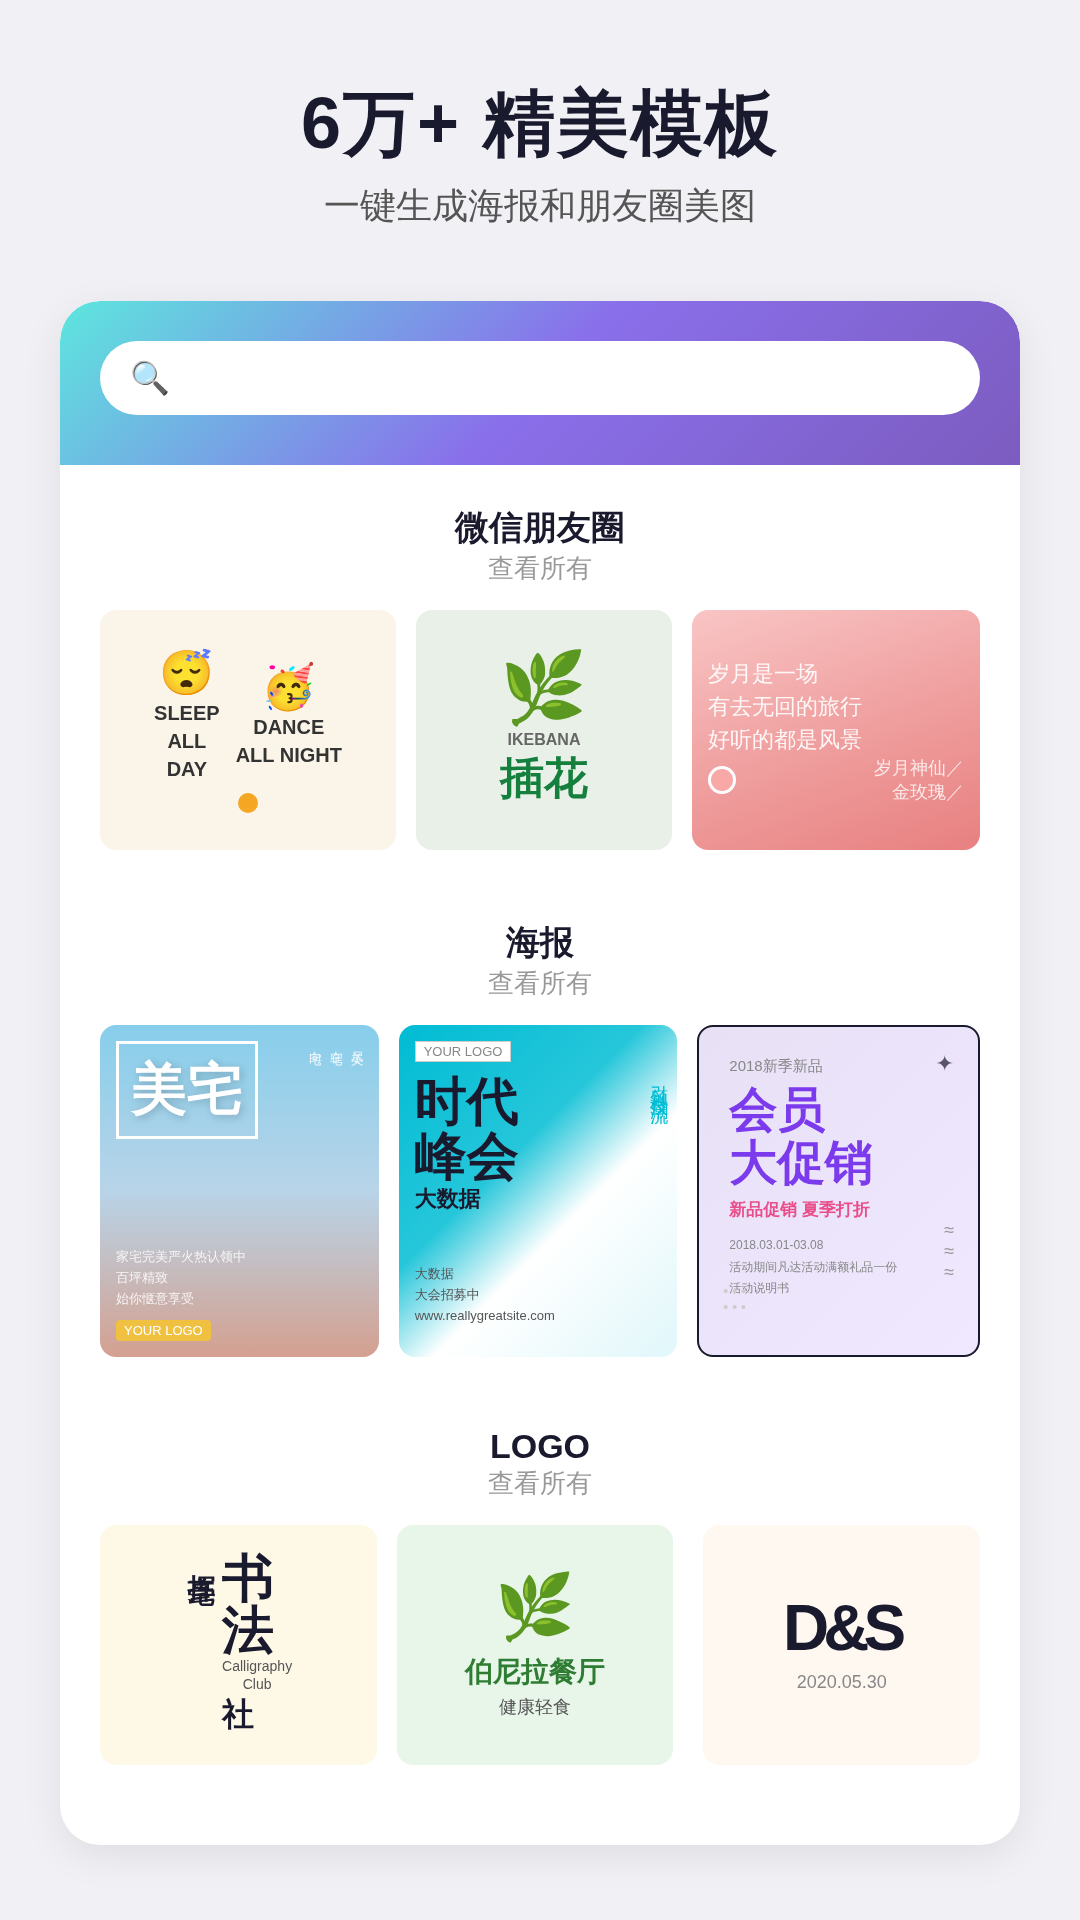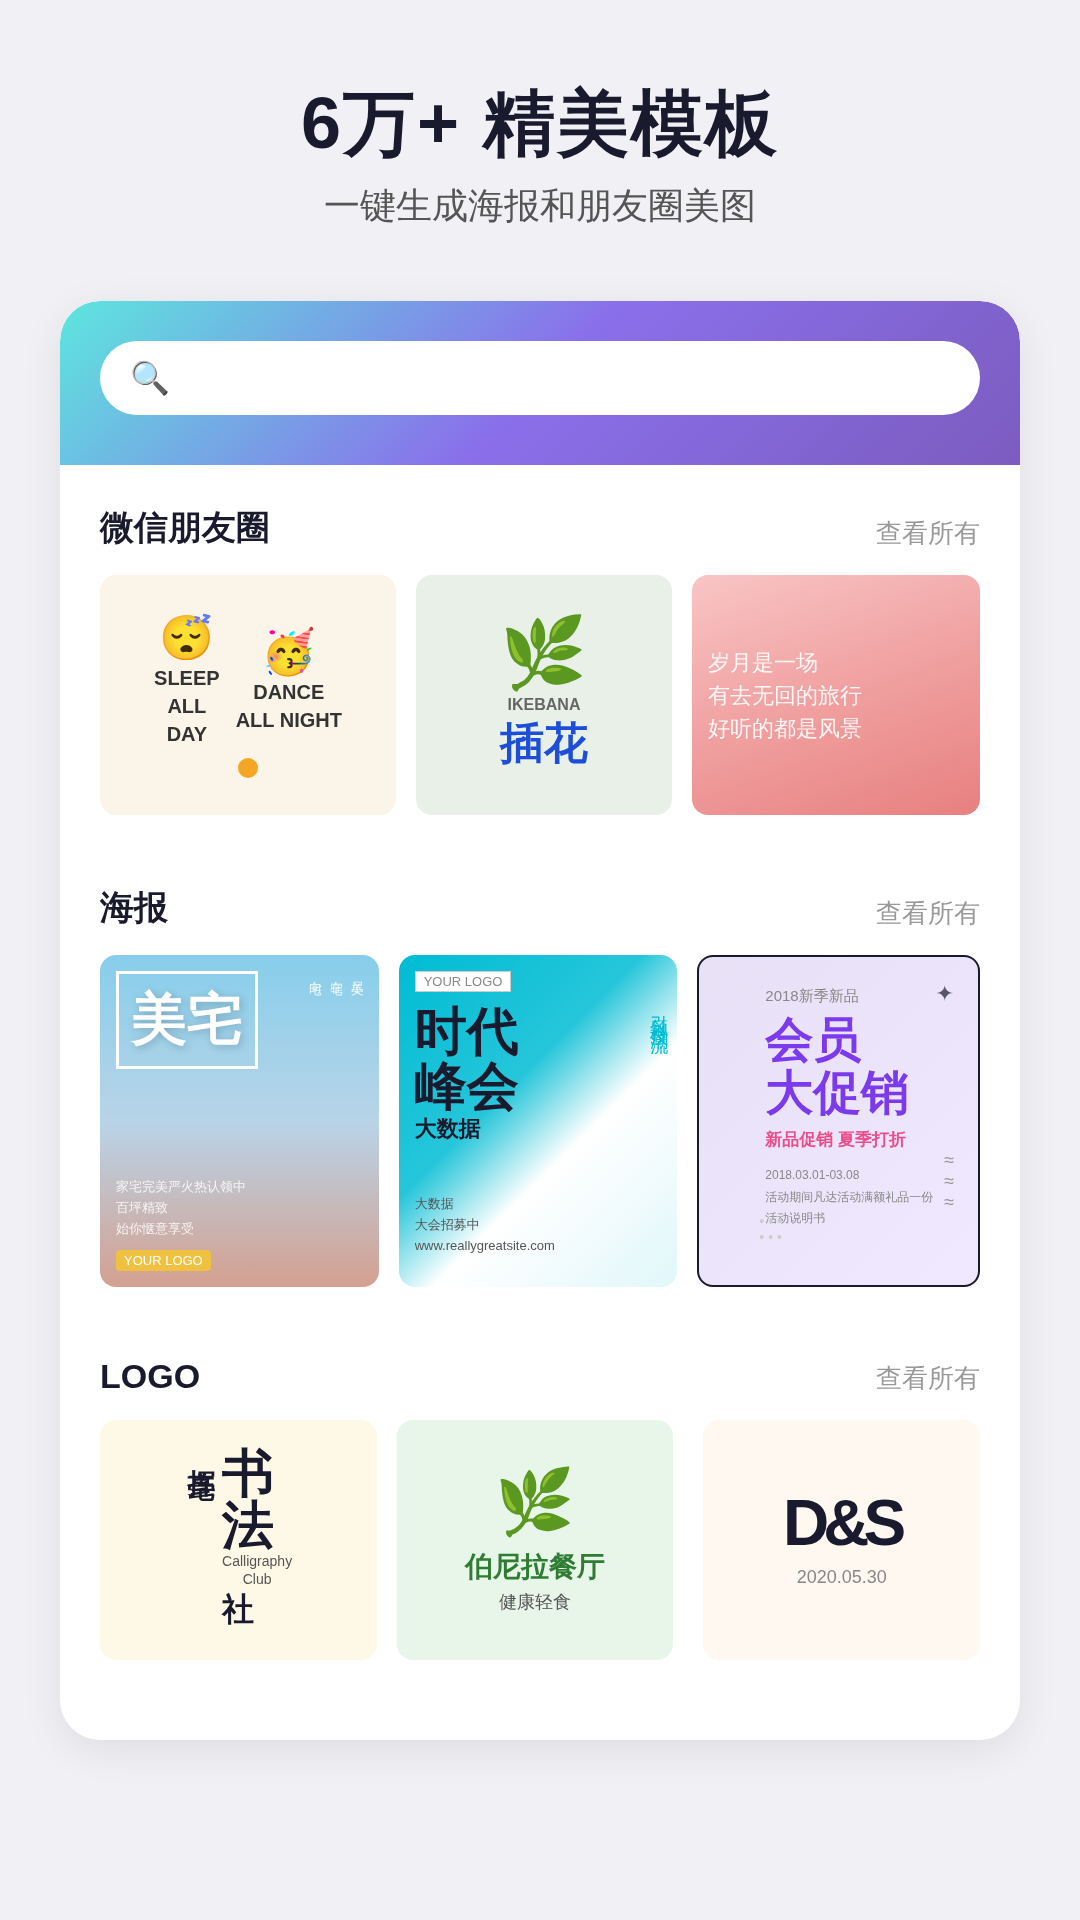--- a/index.html
+++ b/index.html
@@ -75,22 +75,23 @@
       background: transparent;
     }
 
     .section {
       padding: 40px 40px 0;
     }
 
     .section-header {
       display: flex;
       justify-content: space-between;
-      align-items: flex-end;
+      align-items: center;
       margin-bottom: 24px;
+      flex-direction: column;
     }
 
     .section-title {
       font-size: 34px;
       font-weight: 700;
       color: #1a1a2e;
     }
 
     .section-link {
       font-size: 26px;
@@ -294,27 +295,31 @@
             <div class="wechat-card-1-text">DANCE<br>ALL NIGHT</div>
           </div>
         </div>
         <div class="wechat-card-1-dot"></div>
       </div>
 
       <div class="card wechat-card-2">
         <div style="padding:20px; text-align:center;">
           <div style="font-size:70px; line-height:1;">🌿</div>
           <div style="font-size:16px; color:#666; font-weight:600; margin-top:8px;">IKEBANA</div>
-          <div style="font-size:44px; font-weight:900; color:#1d4ed8;">插花</div>
+          <div style="font-size:44px; font-weight:900; color:#15803d;">插花</div>
         </div>
       </div>
 
       <div class="card wechat-card-3">
         <div class="wechat-card-3-text">
           岁月是一场<br>有去无回的旅行<br>好听的都是风景
+        </div>
+        <div class="wechat-card-3-bottom">
+          <div class="pink-dot"></div>
+          <div class="wechat-card-3-sub">岁月神仙／<br>金玫瑰／</div>
         </div>
       </div>
 
     </div>
   </div>
 
   <div class="section-divider"></div>
 
   <div class="section">
     <div class="section-header">
@@ -340,21 +345,21 @@
         <div style="position:relative; height:100%; min-height:280px;">
           <div style="font-size:13px; color:#888; border:1px solid #ccc; padding:2px 8px; display:inline-block; background:white;">YOUR LOGO</div>
           <div style="font-size:52px; font-weight:900; color:#1a1a2e; line-height:1.05; margin-top:12px;">时代<br>峰会</div>
           <div style="font-size:22px; font-weight:800; color:#1a1a2e;">大数据</div>
           <div style="position:absolute; right:-10px; top:30px; font-size:18px; color:#00bcd4; writing-mode:vertical-rl; letter-spacing:4px;">引领科技潮流</div>
           <div style="position:absolute; bottom:14px; left:0; font-size:13px; color:#555; line-height:1.6;">大数据<br>大会招募中<br>www.reallygreatsite.com</div>
         </div>
       </div>
 
       <div class="card poster-card-3">
-        <div style="position:relative; min-height:280px; padding:14px;margin-left:36px;">
+        <div style="position:relative; min-height:280px; padding:14px;">
           <div style="font-size:15px; color:#888;">2018新季新品</div>
           <div style="font-size:48px; font-weight:900; color:#7c3aed; line-height:1.1; margin-top:8px;">会员<br>大促销</div>
           <div style="font-size:17px; color:#e94e8a; margin-top:8px; font-weight:700;">新品促销 夏季打折</div>
           <div style="font-size:12px; color:#888; margin-top:14px; line-height:1.8;">
             2018.03.01-03.08<br>
             活动期间凡达活动满额礼品一份<br>
             活动说明书
           </div>
 
           <div style="position:absolute; top:8px; right:8px; font-size:22px; color:#1a1a2e; opacity:0.7;">✦</div>

